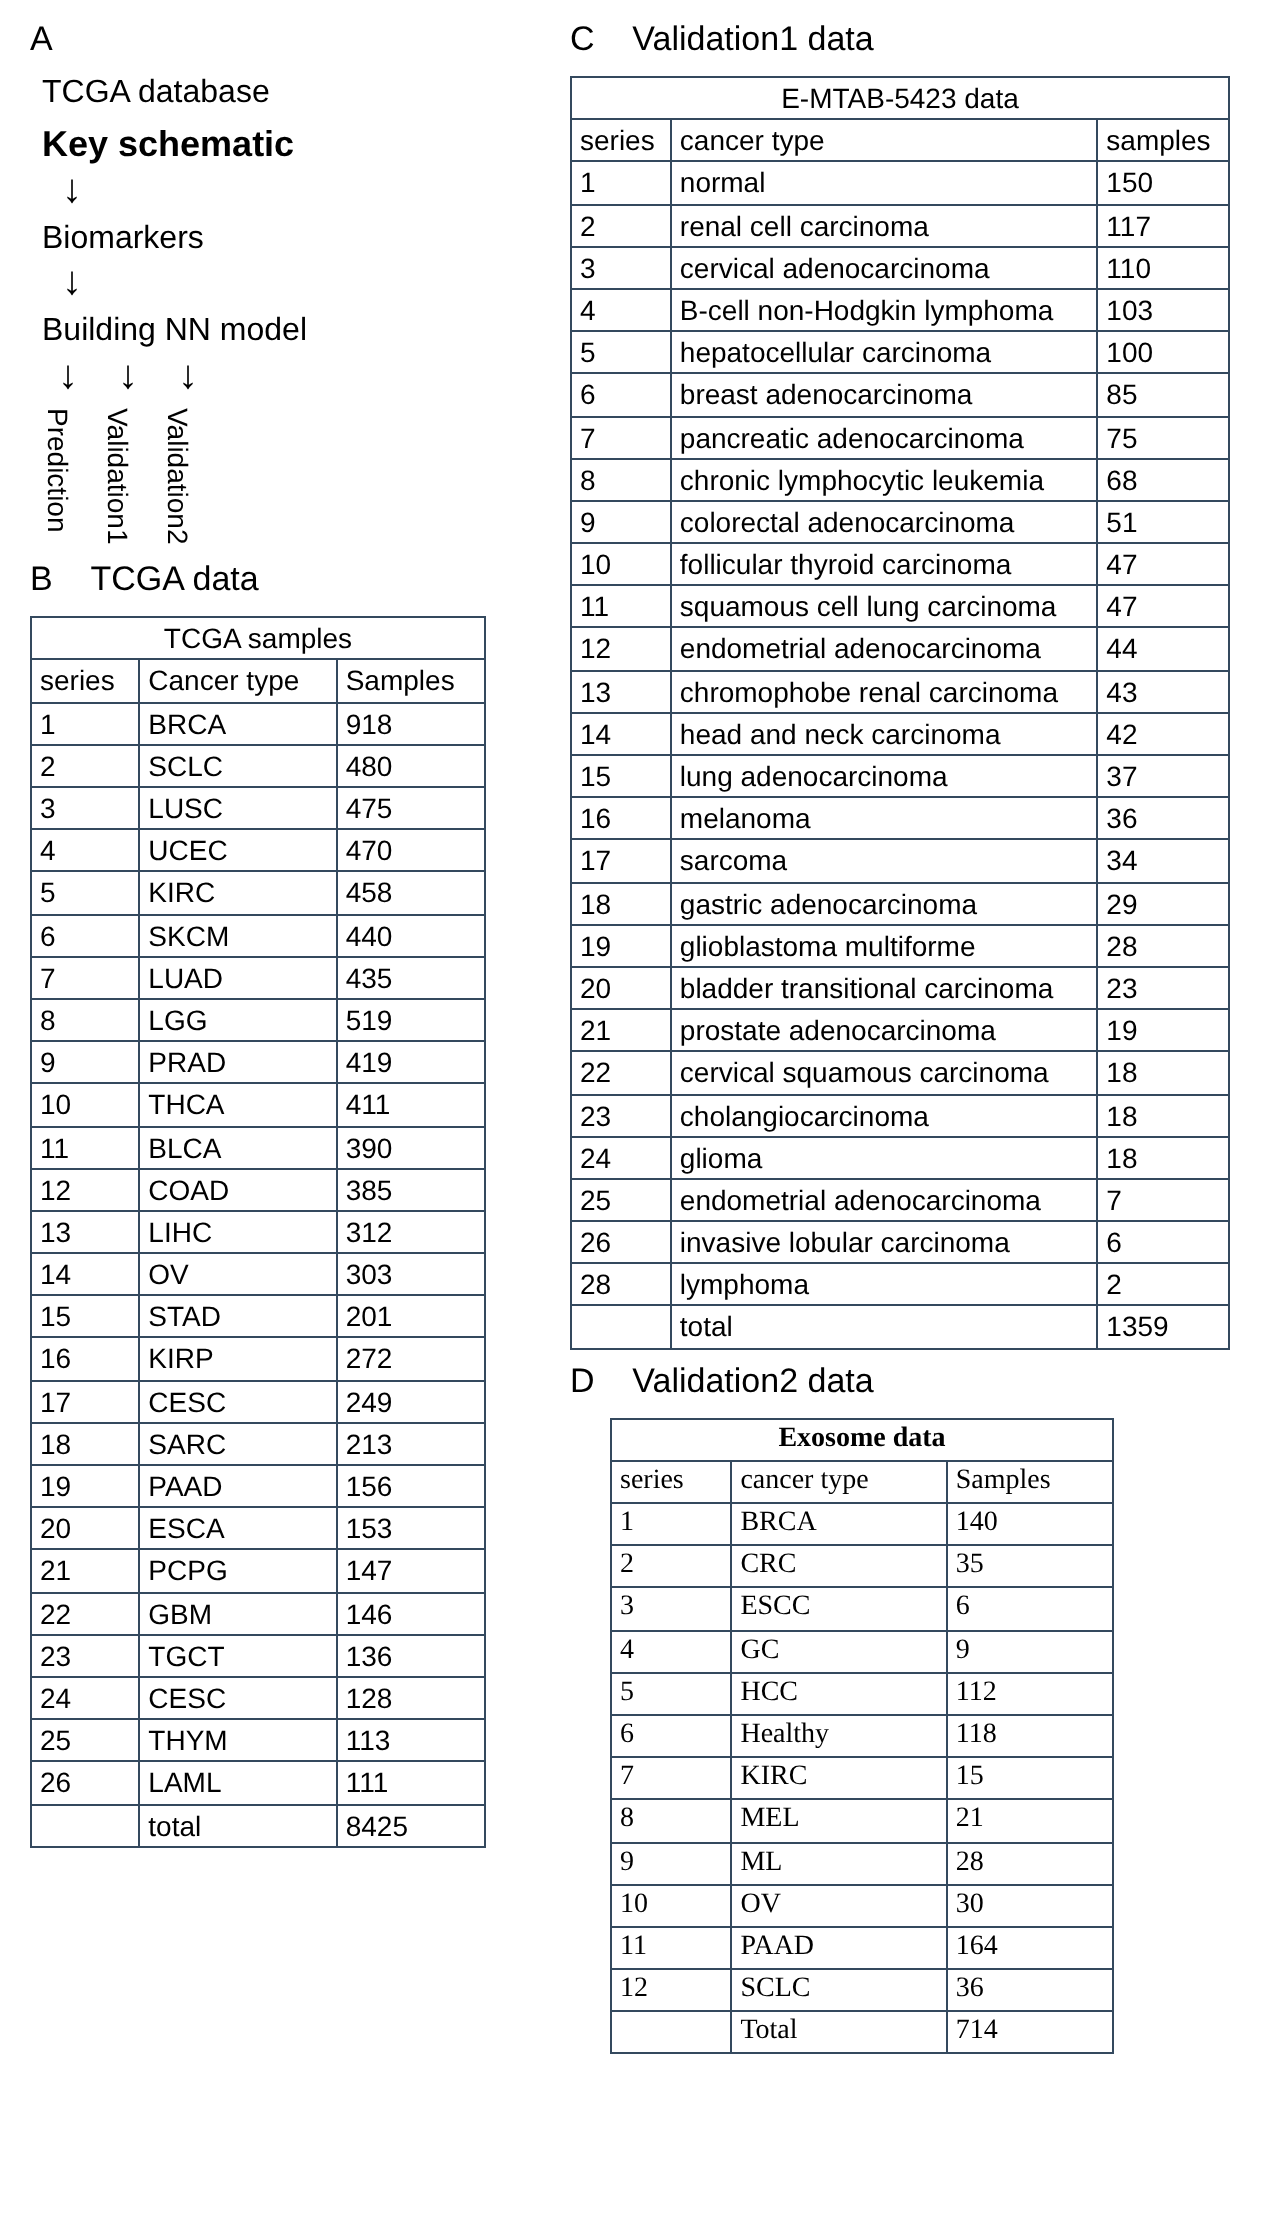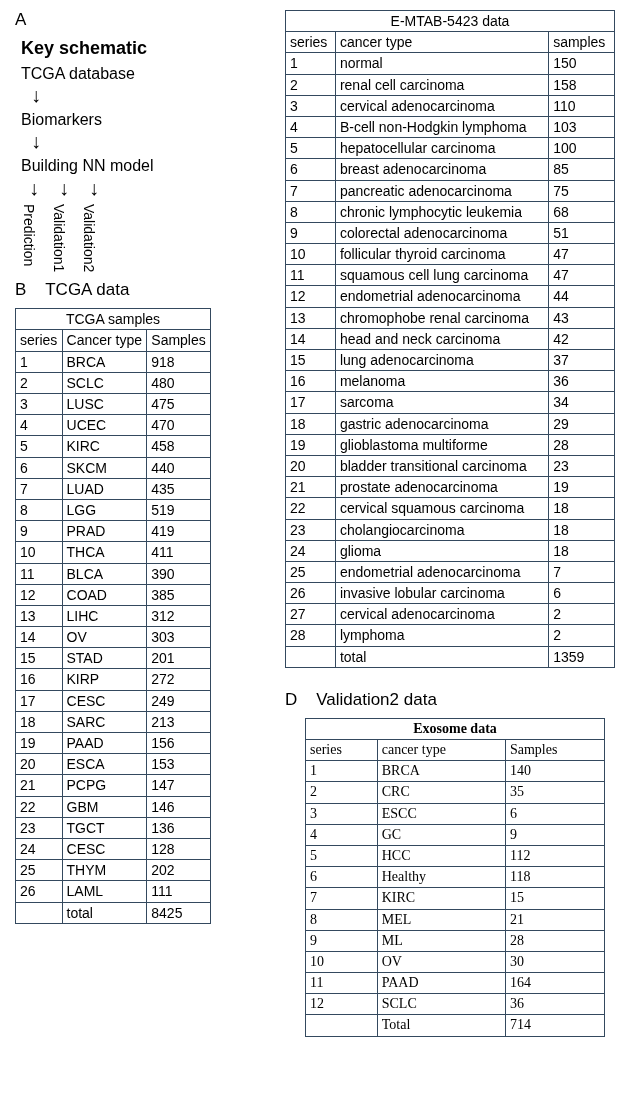--- a/index.html
+++ b/index.html
@@ -46,42 +46,42 @@
   }
   th, td {
     border: 1px solid #34495e;
     padding: 1px 4px;
     text-align: left;
     font-weight: normal;
     line-height: 1.3;
   }
   .caption-row td { text-align: center; font-weight: normal; }
 
-  .tcga-table { width: 196px; }
+  .tcga-table { width: 228px; }
   .emtab-table { width: 330px; }
-  .exo-table { width: 300px; font-family: Georgia, 'Times New Roman', serif; margin-left: 20px; }
+  .exo-table { width: 252px; font-family: Georgia, 'Times New Roman', serif; margin-left: 20px; }
   .exo-table .caption-row td { font-weight: bold; }
 
   .col-a { grid-column: 1; }
   .col-b { grid-column: 2; }
 </style>
 </head>
 <body>
 
 <div class="page">
 
   <div class="col-a">
 
     <div>
       <div class="section-head">
         <span class="panel-label">A</span>
       </div>
       <div class="schematic">
+        <div class="node">TCGA database</div>
         <div class="node bold" style="font-size:18px">Key schematic</div>
-        <div class="node">TCGA database</div>
         <div class="arrow-down">↓</div>
         <div class="node">Biomarkers</div>
         <div class="arrow-down">↓</div>
         <div class="node">Building NN model</div>
         <div class="branch-arrows">
           <span>↓</span>
           <span>↓</span>
           <span>↓</span>
         </div>
         <div class="vert-labels">
@@ -225,21 +225,21 @@
             <td>136</td>
           </tr>
             <tr>
             <td>24</td>
             <td>CESC</td>
             <td>128</td>
           </tr>
             <tr>
             <td>25</td>
             <td>THYM</td>
-            <td>202</td>
+            <td>113</td>
           </tr>
             <tr>
             <td>26</td>
             <td>LAML</td>
             <td>111</td>
           </tr>
           </tbody>
         <tbody>
             <tr>
           <td></td>
@@ -247,41 +247,45 @@
           <td>8425</td>
         </tr>
       </tbody>
         </table>
     </div>
   </div>
 
   <div class="col-b">
 
     <div>
+      <div class="section-head">
+        <span class="panel-label">C</span>
+        <span class="panel-title">Validation1 data</span>
+      </div>
       <table class="emtab-table">
         <tbody>
             <tr class="caption-row">
               <td colspan="3">E-MTAB-5423 data</td>
             </tr>
         <tr>
           <th>series</th>
           <th>cancer type</th>
           <th>samples</th>
         </tr>
         </tbody>
           <tbody>
             <tr>
             <td>1</td>
             <td>normal</td>
             <td>150</td>
           </tr>
             <tr>
             <td>2</td>
             <td>renal cell carcinoma</td>
-            <td>158</td>
+            <td>117</td>
           </tr>
             <tr>
             <td>3</td>
             <td>cervical adenocarcinoma</td>
             <td>110</td>
           </tr>
             <tr>
             <td>4</td>
             <td>B-cell non-Hodgkin lymphoma</td>
             <td>103</td>
@@ -388,43 +392,38 @@
           </tr>
             <tr>
             <td>25</td>
             <td>endometrial adenocarcinoma</td>
             <td>7</td>
           </tr>
             <tr>
             <td>26</td>
             <td>invasive lobular carcinoma</td>
             <td>6</td>
-          </tr>
-            <tr>
-            <td>27</td>
-            <td>cervical adenocarcinoma</td>
-            <td>2</td>
           </tr>
             <tr>
             <td>28</td>
             <td>lymphoma</td>
             <td>2</td>
           </tr>
           </tbody>
         <tbody>
             <tr>
           <td></td>
           <td>total</td>
           <td>1359</td>
         </tr>
       </tbody>
         </table>
     </div>
 
-    <div style="margin-top:22px">
+    <div style="margin-top:6px">
       <div class="section-head">
         <span class="panel-label">D</span>
         <span class="panel-title">Validation2 data</span>
       </div>
       <table class="exo-table">
         <tbody>
             <tr class="caption-row">
               <td colspan="3">Exosome data</td>
             </tr>
         <tr>

